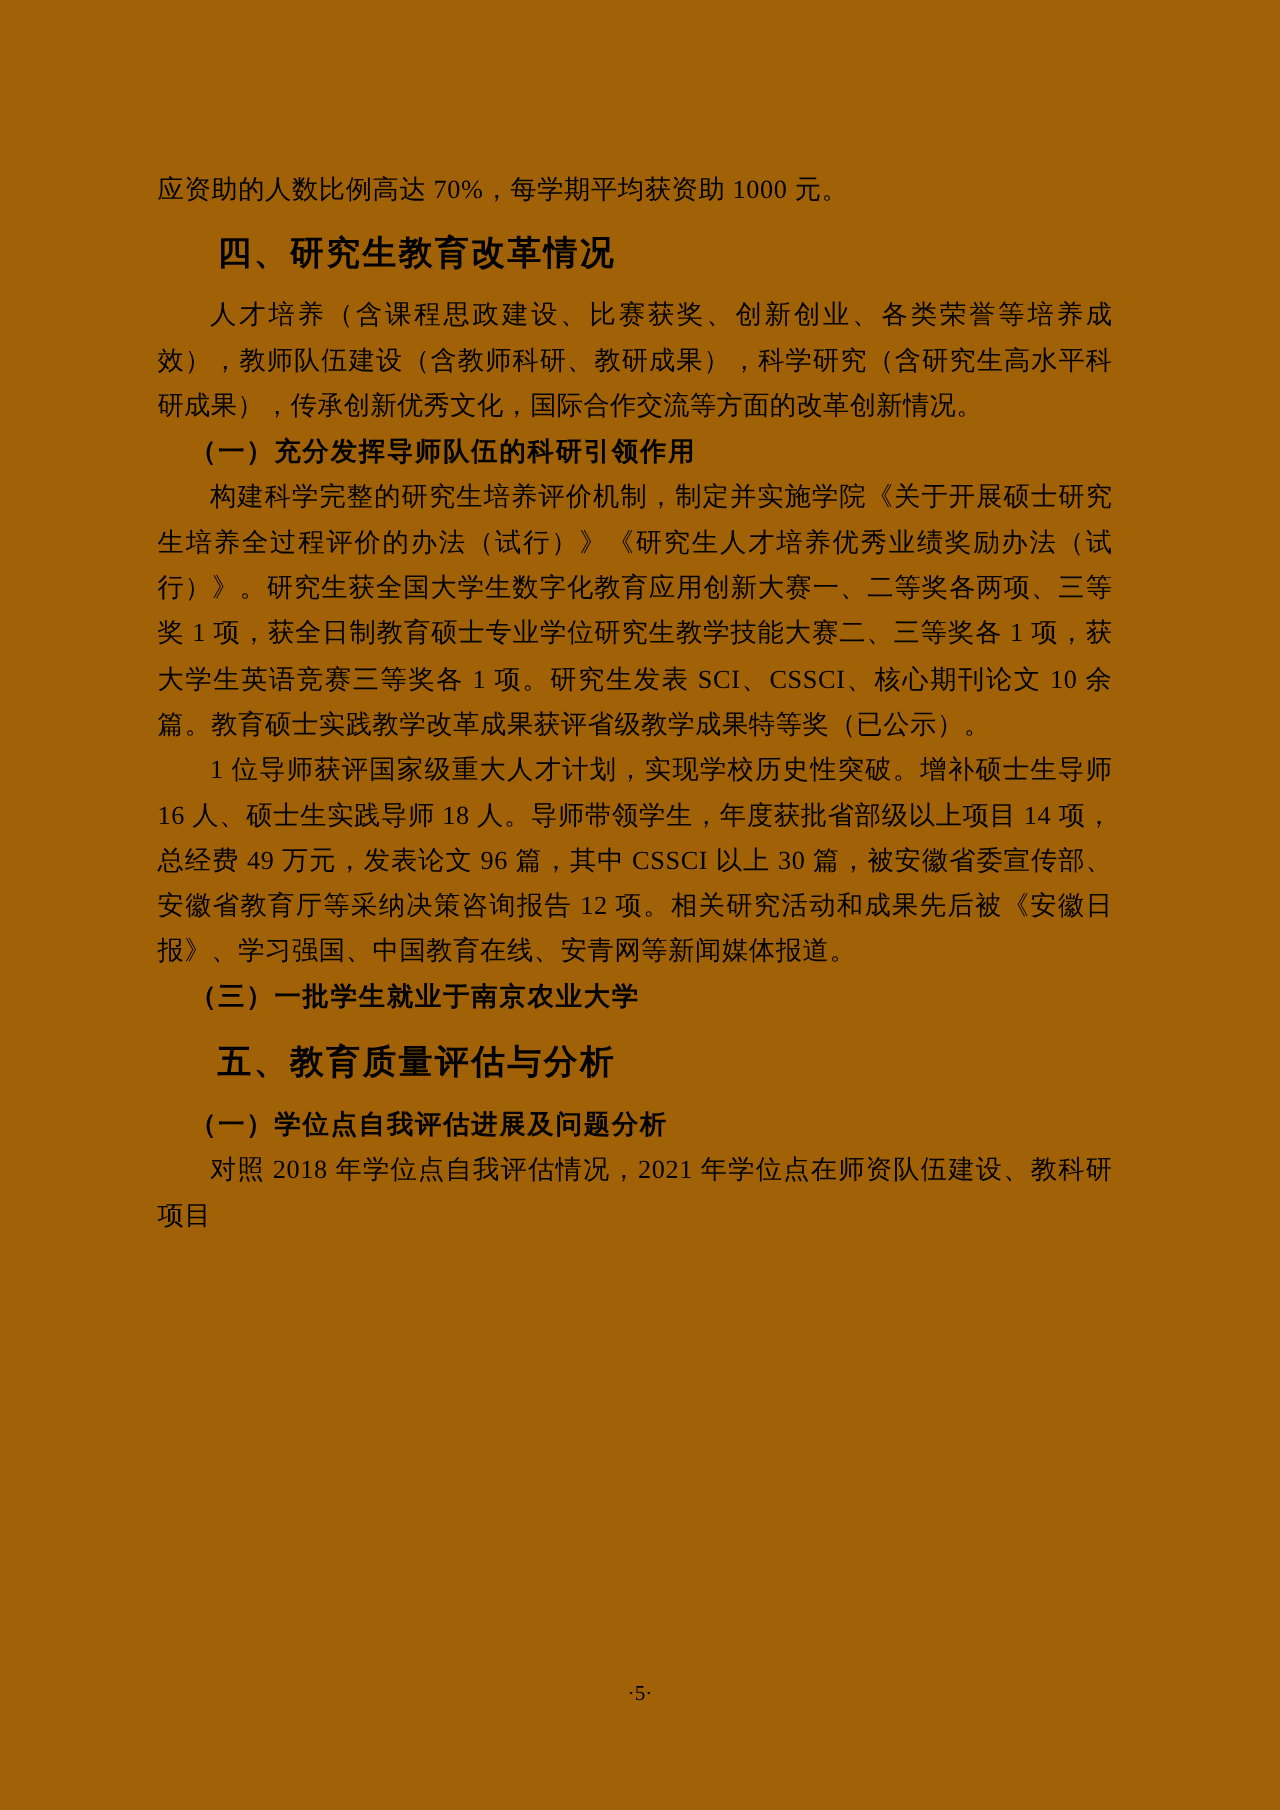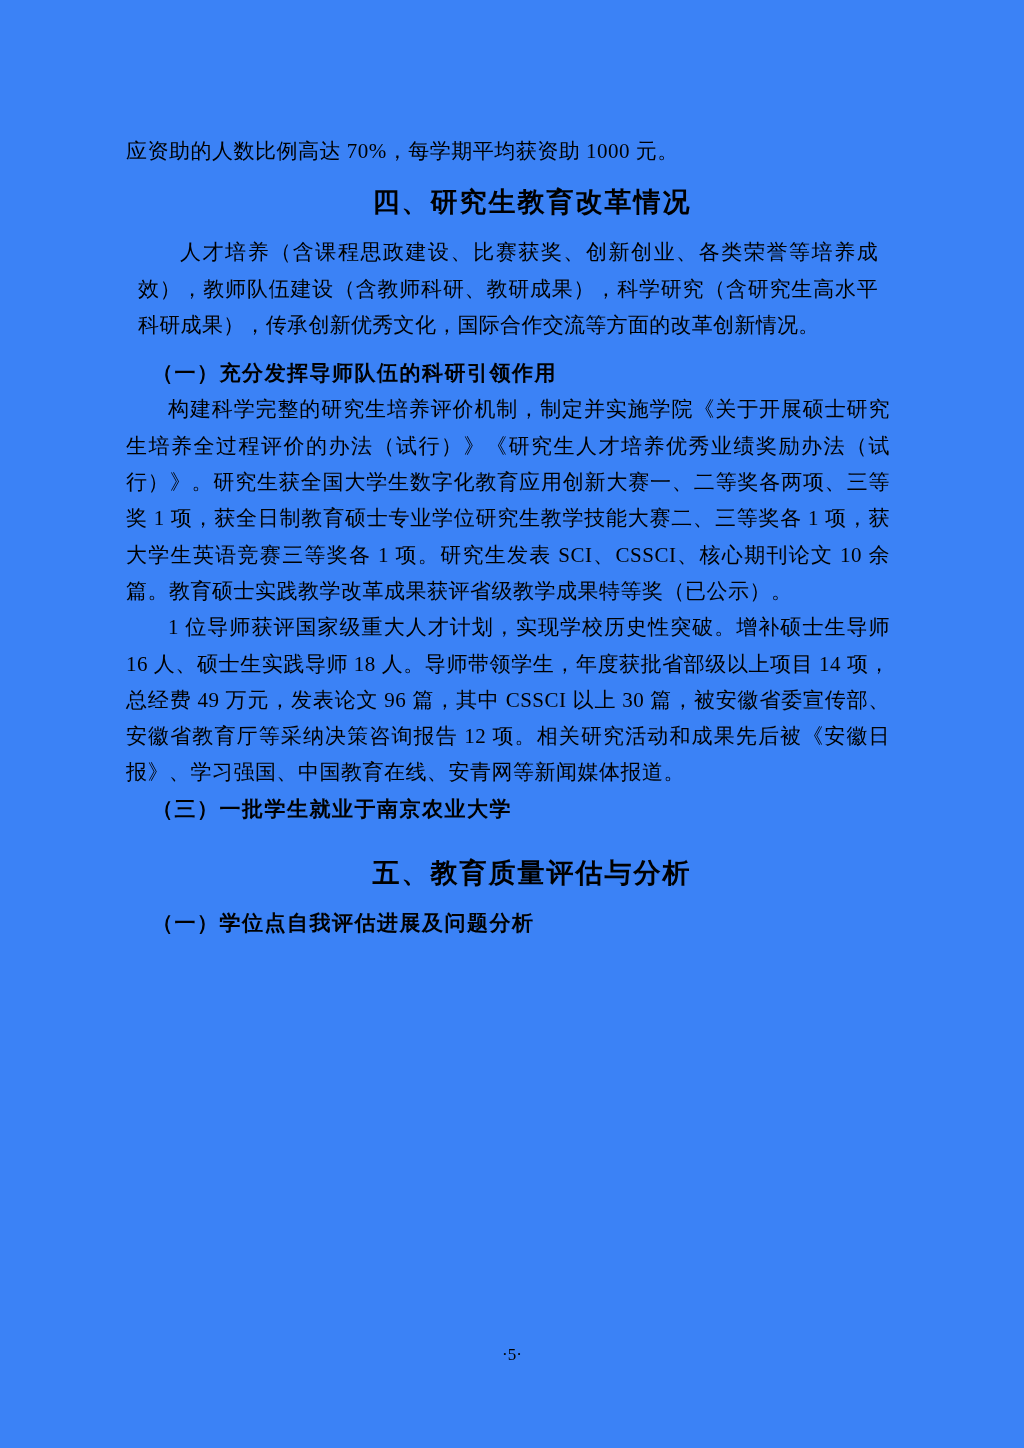--- a/index.html
+++ b/index.html
@@ -5,52 +5,51 @@
   html, body { margin:0; padding:0; }
   body {
     width:1024px; height:1448px;
     background:#ffffff; color:#000000;
     font-family:"Liberation Serif","DejaVu Serif",serif;
     overflow:hidden;
   }
   .page {
     position:relative;
     width:1024px; height:1448px;
-    background:#3b82f6;
+    background:#a16207;
   }
   .content {
     position:absolute;
     left:126px; top:133px;
     width:764px;
   }
   p.body {
     margin:0;
     font:21px/36.3px "Liberation Serif","DejaVu Serif",serif;
     letter-spacing:0.5px;
     text-align:justify;
     text-indent:2em;
     color:#000;
   }
   p.body.no-indent { text-indent:0; }
   p.lead {
-    margin:12px;
+    margin:0;
     font:21px/36.3px "Liberation Sans","DejaVu Sans",sans-serif;
     letter-spacing:0.3px;
     text-align:justify;
     text-indent:2em;
     color:#000;
   }
   h2.sec-title {
     margin:13px 0 12px 48px;
     font:bold 27px/40px "Liberation Sans","DejaVu Sans",sans-serif;
     letter-spacing:2px;
     color:#000;
-    text-align:center;
   }
-  h2.sec-title.second { margin-top:26px; }
+  h2.sec-title.second { margin-top:14px; }
   h3.sub-title {
     margin:0 0 0 26px;
     font:bold 21px/36.3px "Liberation Serif","DejaVu Serif",serif;
     letter-spacing:1.5px;
     color:#000;
   }
   .page-number {
     position:absolute;
     left:0; right:0; top:1345px;
     text-align:center;
@@ -79,17 +78,18 @@
 
     <h3 class="sub-title">（三）一批学生就业于南京农业大学</h3>
 
 
 
 
     <h2 class="sec-title second">五、教育质量评估与分析</h2>
 
     <h3 class="sub-title">（一）学位点自我评估进展及问题分析</h3>
 
+    <p class="body">对照 2018 年学位点自我评估情况，2021 年学位点在师资队伍建设、教科研项目</p>
 
   </div>
 
   <div class="page-number">·5·</div>
 </div>
 
 </body></html>

